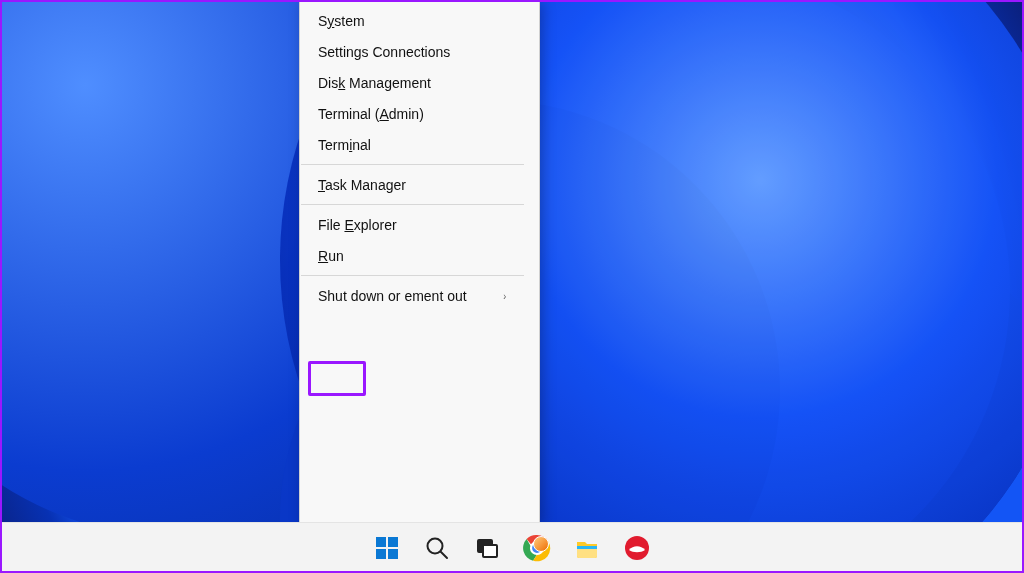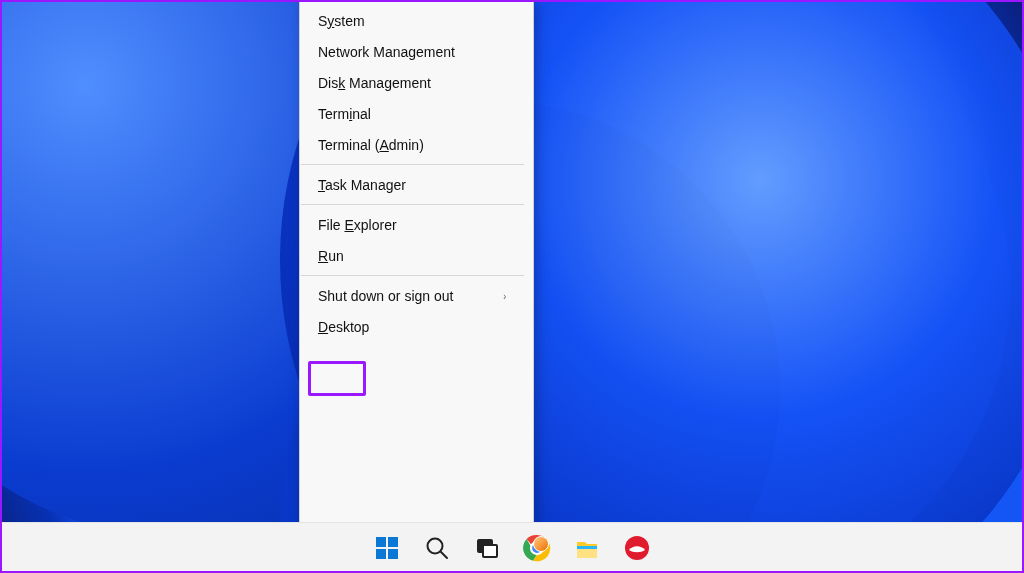--- a/index.html
+++ b/index.html
@@ -106,21 +106,21 @@
   
   .context-menu {
     position: absolute;
     left: 299px;
     top: 0;
     bottom: 50px; 
     width: 225px;
     background: #f8f8f8;
     border: 1px solid #d0d0d0;
     box-shadow: 3px 3px 12px rgba(0,0,0,0.25);
-    padding: 4px 8px 6px 0;
+    padding: 4px 14px 6px 0;
     font-size: 14px;
     color: #111;
     overflow: hidden;
   }
   .menu-item {
     display: flex;
     align-items: center;
     justify-content: space-between;
     height: 31px;
     padding: 0 18px;
@@ -160,49 +160,46 @@
 </head>
 <body>
 
 <div class="wallpaper"></div>
 
 <div class="context-menu" id="context-menu">
     <div class="menu-item">
       <span class="label">S<span class="u">y</span>stem</span>
     </div>
     <div class="menu-item">
-      <span class="label">Network Management</span>
+      <span class="label">Settings Connections</span>
     </div>
     <div class="menu-item">
       <span class="label">Dis<span class="u">k</span> Management</span>
     </div>
     <div class="menu-item">
+      <span class="label">Terminal (<span class="u">A</span>dmin)</span>
+    </div>
+    <div class="menu-item">
       <span class="label">Term<span class="u">i</span>nal</span>
     </div>
-    <div class="menu-item">
-      <span class="label">Terminal (<span class="u">A</span>dmin)</span>
-    </div>
     <div class="menu-sep"></div>
     <div class="menu-item">
       <span class="label"><span class="u">T</span>ask Manager</span>
     </div>
     <div class="menu-sep"></div>
     <div class="menu-item">
       <span class="label">File <span class="u">E</span>xplorer</span>
     </div>
     <div class="menu-item">
       <span class="label"><span class="u">R</span>un</span>
     </div>
     <div class="menu-sep"></div>
     <div class="menu-item">
-      <span class="label">Shut down or sign out</span>
+      <span class="label">Shut down or ement out</span>
       <span class="submenu-arrow">›</span>
-    </div>
-    <div class="menu-item">
-      <span class="label"><span class="u">D</span>esktop</span>
     </div>
   </div>
 
 <div class="highlight-run" id="highlight-box" style="left: 308px; top: 361px; width: 58px; height: 35px; border-color: rgb(154, 23, 255);"></div>
 
 <svg class="annotation-arrow" viewBox="0 0 192 24">
   <line x1="0" y1="12" x2="172" y2="12"></line>
   <polygon points="172,2 192,12 172,22"></polygon>
 </svg>
 

